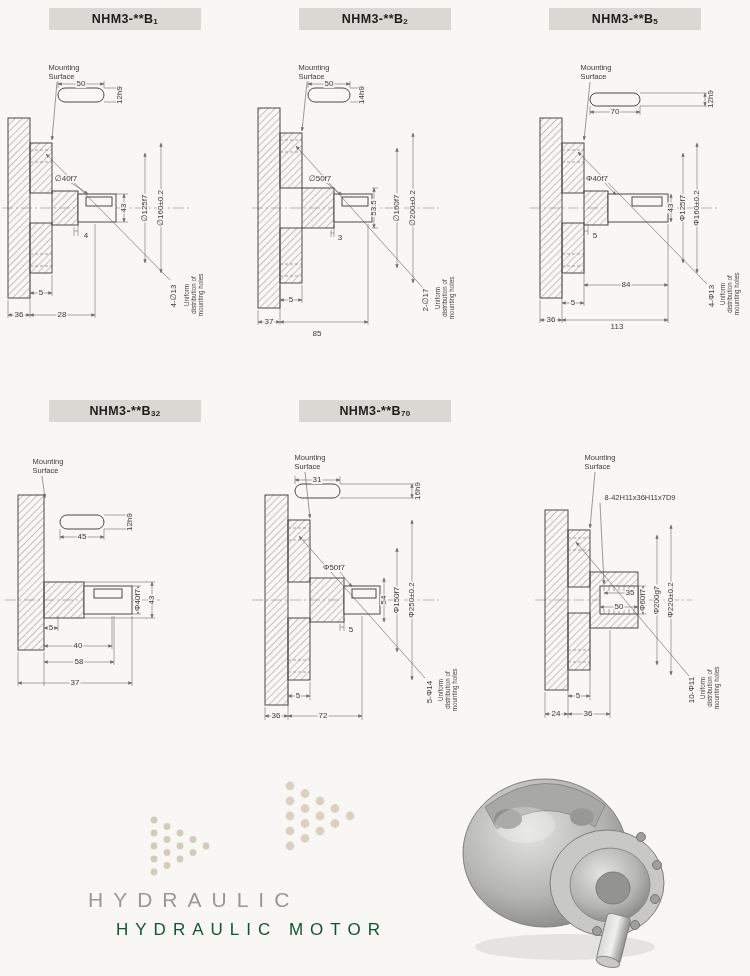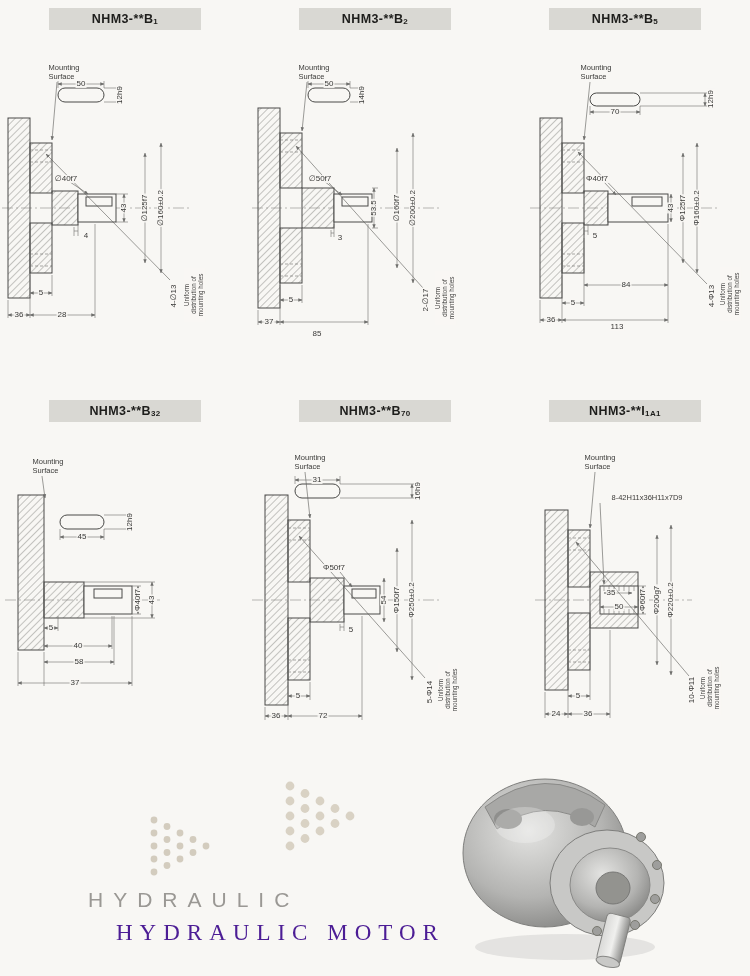--- a/index.html
+++ b/index.html
@@ -10,29 +10,29 @@
          background:#d9d8d3; color:#1d1d1b; font-weight:bold; font-size:12.5px;
          display:flex; align-items:center; justify-content:center; letter-spacing:.4px; }
   .hdr sub { font-size:8px; margin-top:4px; }
   .draw { position:absolute; top:40px; left:0; width:250px; height:310px; }
   .dsvg { position:absolute; left:0; top:0; }
   .lbl { position:absolute; font-size:8px; color:#3a3a38; white-space:nowrap; line-height:1;
          transform:translate(-50%,-50%); background:rgba(248,247,244,.88); padding:0 1px; }
   .rot { transform:translate(-50%,-50%) rotate(-90deg); }
   .msurf { font-size:7.5px; line-height:1.2; background:transparent; text-align:left; }
   .unote { font-size:6.3px; width:54px; white-space:normal; line-height:1.15; text-align:center; }
-  .spl { font-size:7.5px;margin-left:7px; }
+  .spl { font-size:7.5px; }
   svg .part { fill:url(#hatch); stroke:#4a4a48; stroke-width:1; }
   svg .w    { fill:#f8f7f4; stroke:#4a4a48; stroke-width:1; }
   svg .dim  { stroke:#6f6f6d; stroke-width:.6; fill:none; }
   svg .dash { stroke:#6f6f6d; stroke-width:.6; stroke-dasharray:3 2; fill:none; }
   svg .cl   { stroke:#8a8a88; stroke-width:.6; stroke-dasharray:11 3 2 3; }
   svg .ldr  { stroke:#5a5a58; stroke-width:.6; fill:none; }
   .brand1 { position:absolute; left:88px;  top:888px; font-size:21px; letter-spacing:10px; color:#9a9894; }
-  .brand2 { position:absolute; left:116px; top:920px; font-size:23px; letter-spacing:7px;  color:#4c1d95;font-family:Liberation Serif, serif; }
+  .brand2 { position:absolute; left:116px; top:920px; font-size:17px; letter-spacing:7px;  color:#14532d; }
 </style>
 </head>
 <body>
 
 <svg width="0" height="0" style="position:absolute" aria-hidden="true">
   <defs>
     <pattern id="hatch" width="5" height="5" patternUnits="userSpaceOnUse" patternTransform="rotate(45)">
       <line x1="0" y1="0" x2="0" y2="5" stroke="#8d8d8a" stroke-width="1"></line>
     </pattern>
     <marker id="a1" viewBox="0 0 10 10" refX="9" refY="5" markerWidth="7" markerHeight="7" orient="auto-start-reverse">
@@ -322,24 +322,20 @@
     <span class="lbl rot" style="left:162px;top:160px">Φ250±0.2</span>
     <span class="lbl" style="left:48px;top:256px">5</span>
     <span class="lbl" style="left:26px;top:276px">36</span>
     <span class="lbl" style="left:73px;top:276px">72</span>
     <span class="lbl rot" style="left:180px;top:252px">5-Φ14</span>
     <span class="lbl unote rot" style="left:198px;top:250px">Uniform distribution of mounting holes</span>
   </div>
 </section>
 
 <section class="panel" style="left:500px;top:400px">
-  <div class="hdr">
-    <span>NHM3-**I</span>
-      <sub>1A1</sub>
-  </div>
   <div class="draw">
     <svg class="dsvg" width="250" height="310" viewBox="0 0 250 310">
       <line class="cl" x1="35" y1="160" x2="192" y2="160"></line>
       <rect class="part" x="45" y="70" width="23" height="180"></rect>
       <rect class="part" x="68" y="90" width="22" height="57"></rect>
       <rect class="part" x="68" y="173" width="22" height="57"></rect>
       <rect class="part" x="90" y="132" width="48" height="56"></rect>
       <rect class="w" x="100" y="146" width="38" height="28"></rect>
       <line class="dim" x1="104" y1="146" x2="104" y2="151"></line>
         <line class="dim" x1="109" y1="146" x2="109" y2="151"></line>
@@ -372,21 +368,21 @@
       <line class="dim" x1="45" y1="252" x2="45" y2="278"></line>
         <line class="dim" x1="68" y1="232" x2="68" y2="278"></line>
       <line class="dim" x1="90" y1="190" x2="90" y2="260"></line>
         <line class="dim" x1="110" y1="190" x2="110" y2="278"></line>
       <line class="dim" x1="68" y1="256" x2="90" y2="256" marker-start="url(#a1)" marker-end="url(#a1)"></line>
       <line class="dim" x1="45" y1="274" x2="68" y2="274" marker-start="url(#a1)" marker-end="url(#a1)"></line>
       <line class="dim" x1="68" y1="274" x2="110" y2="274" marker-start="url(#a1)" marker-end="url(#a1)"></line>
     </svg>
     <span class="lbl msurf" style="left:100px;top:22px"><span>Mounting</span><br><span>Surface</span></span>
     <span class="lbl spl" style="left:140px;top:58px">8-42H11x36H11x7D9</span>
-    <span class="lbl" style="left:111px;top:153px">35</span>
+    <span class="lbl" style="left:130px;top:153px">35</span>
     <span class="lbl" style="left:119px;top:167px">50</span>
     <span class="lbl rot" style="left:143px;top:160px">Φ60f7</span>
     <span class="lbl rot" style="left:157px;top:160px">Φ200g7</span>
     <span class="lbl rot" style="left:171px;top:160px">Φ220±0.2</span>
     <span class="lbl" style="left:78px;top:256px">5</span>
     <span class="lbl" style="left:56px;top:274px">24</span>
     <span class="lbl" style="left:88px;top:274px">36</span>
     <span class="lbl rot" style="left:192px;top:250px">10-Φ11</span>
     <span class="lbl unote rot" style="left:210px;top:248px">Uniform distribution of mounting holes</span>
   </div>

